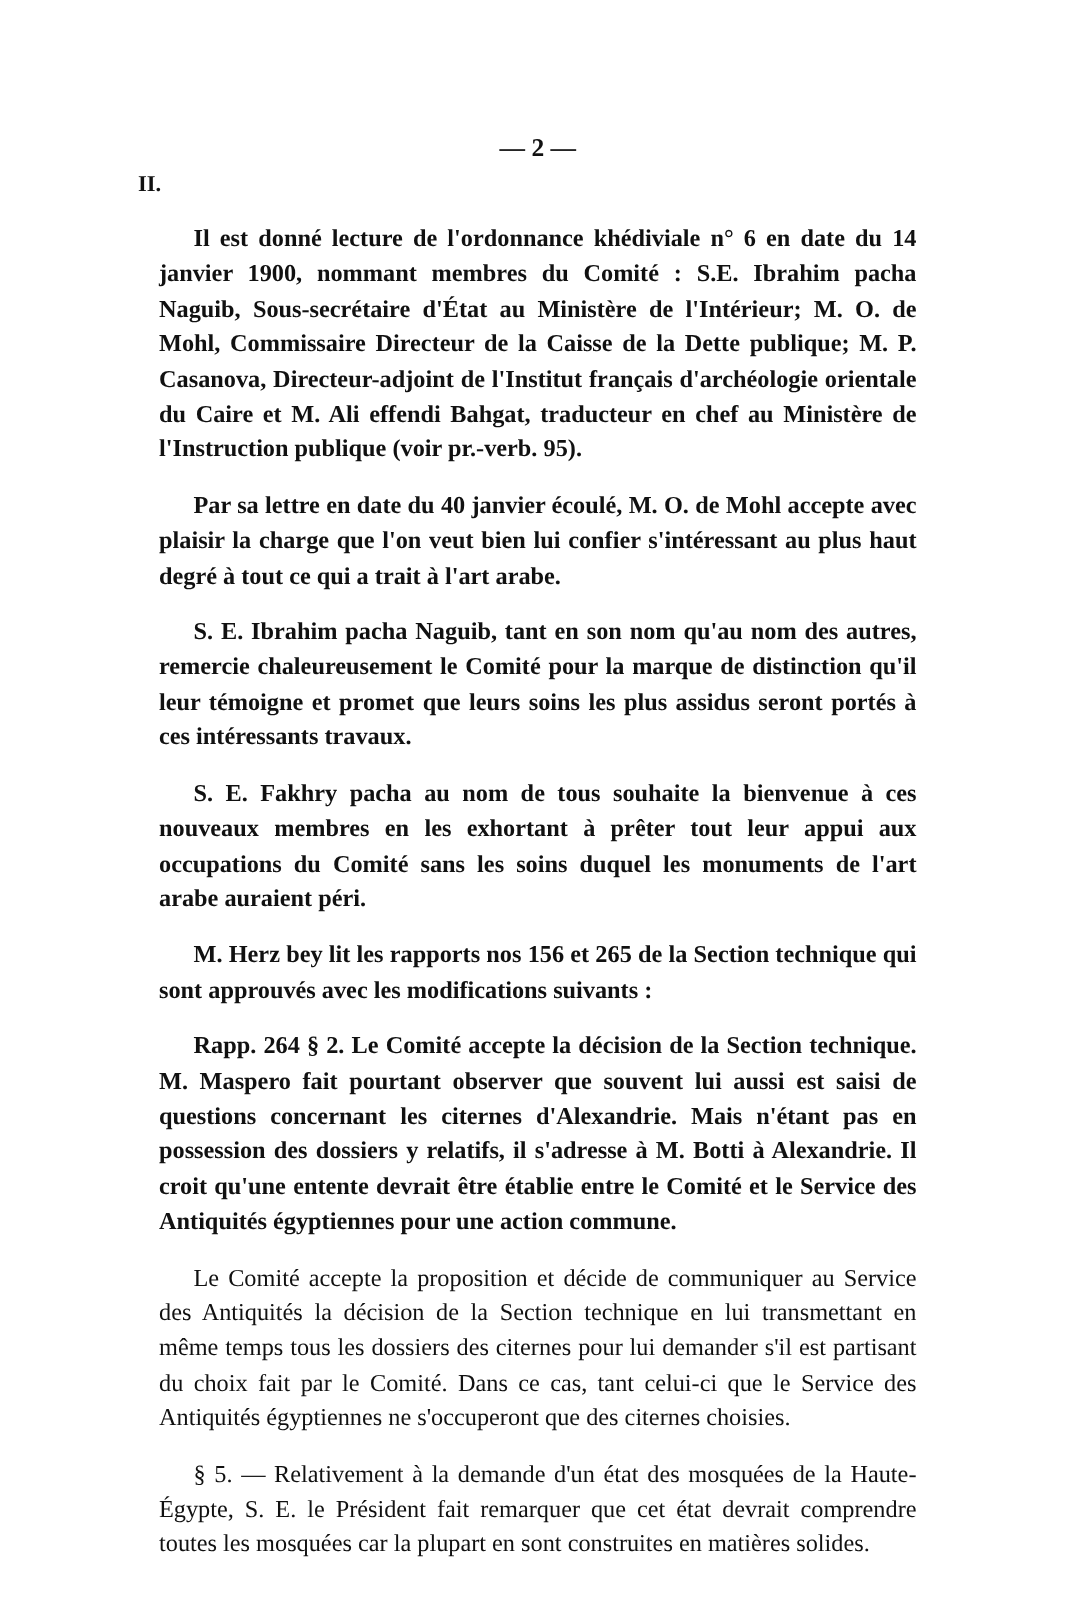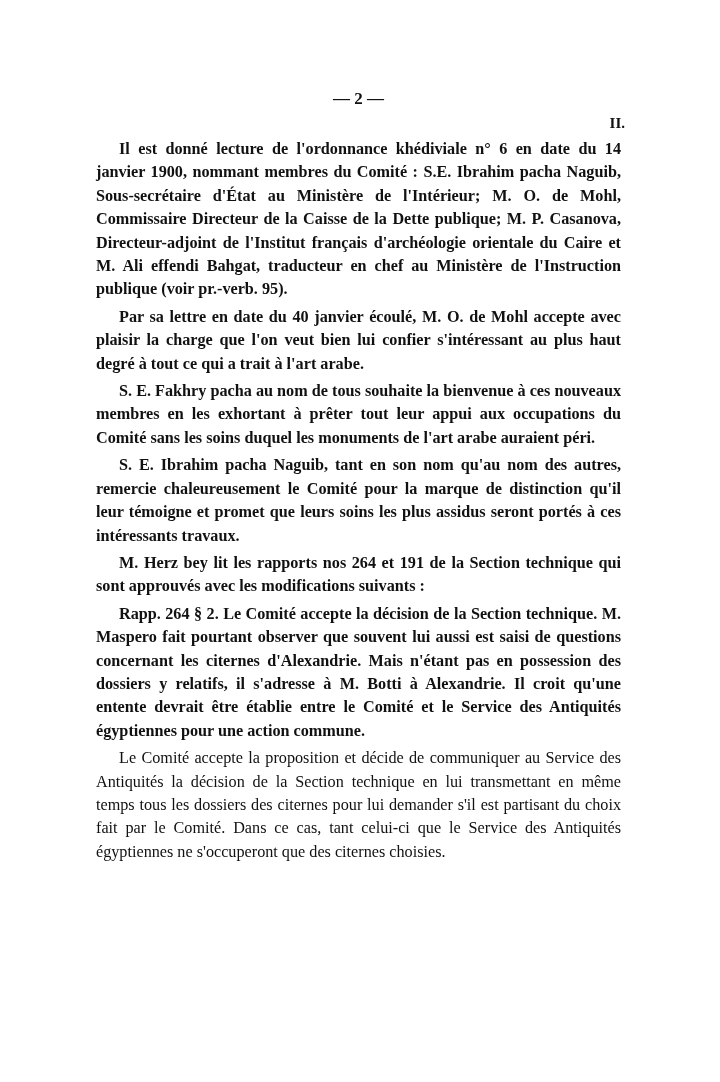--- a/index.html
+++ b/index.html
@@ -4,32 +4,33 @@
 <style>
   html, body { margin: 0; padding: 0; background: #ffffff; }
   body { width: 720px; height: 1082px; position: relative; overflow: hidden; }
   .page {
     position: absolute; left: 92px; top: 86px; width: 533px;
     font-family: "Liberation Serif", "DejaVu Serif", serif;
     color: #111; font-size: 16.2px; line-height: 23.4px;
     text-align: justify; font-weight: bold;
   }
   .folio { text-align: center; font-size: 17px; height: 26px; line-height: 26px; }
-  .section { text-align: right; font-size: 15px; height: 22px; line-height: 22px; }
-  .para { margin: 4px; text-indent: 23px; }
+  .section { text-align: left; font-size: 15px; height: 22px; line-height: 22px; }
+  .para { margin: 14px; text-indent: 23px; }
   .light { font-weight: normal; font-family: Liberation Serif, serif; }
 </style>
 </head>
 <body>
 
 <div class="page">
   <div class="folio">— 2 —</div>
 
   <div class="section">II.</div>
   <p class="para">Il est donné lecture de l'ordonnance khédiviale n° 6 en date du 14 janvier 1900, nommant membres du Comité : S.E. Ibrahim pacha Naguib, Sous-secrétaire d'État au Ministère de l'Intérieur; M. O. de Mohl, Commissaire Directeur de la Caisse de la Dette publique; M. P. Casanova, Directeur-adjoint de l'Institut français d'archéologie orientale du Caire et M. Ali effendi Bahgat, traducteur en chef au Ministère de l'Instruction publique (voir pr.-verb. 95).</p>
   <p class="para">Par sa lettre en date du 40 janvier écoulé, M. O. de Mohl accepte avec plaisir la charge que l'on veut bien lui confier s'intéressant au plus haut degré à tout ce qui a trait à l'art arabe.</p>
+  <p class="para">S. E. Ibrahim pacha Naguib, tant en son nom qu'au nom des autres, remercie chaleureusement le Comité pour la marque de distinction qu'il leur témoigne et promet que leurs soins les plus assidus seront portés à ces intéressants travaux.</p>
   <p class="para">S. E. Fakhry pacha au nom de tous souhaite la bienvenue à ces nouveaux membres en les exhortant à prêter tout leur appui aux occupations du Comité sans les soins duquel les monuments de l'art arabe auraient péri.</p>
-  <p class="para">S. E. Ibrahim pacha Naguib, tant en son nom qu'au nom des autres, remercie chaleureusement le Comité pour la marque de distinction qu'il leur témoigne et promet que leurs soins les plus assidus seront portés à ces intéressants travaux.</p>
 
-  <p class="para">M. Herz bey lit les rapports nos 264 et 191 de la Section technique qui sont approuvés avec les modifications suivants :</p>
+  <p class="para">M. Herz bey lit les rapports nos 156 et 265 de la Section technique qui sont approuvés avec les modifications suivants :</p>
   <p class="para">Rapp. 264 § 2. Le Comité accepte la décision de la Section technique. M. Maspero fait pourtant observer que souvent lui aussi est saisi de questions concernant les citernes d'Alexandrie. Mais n'étant pas en possession des dossiers y relatifs, il s'adresse à M. Botti à Alexandrie. Il croit qu'une entente devrait être établie entre le Comité et le Service des Antiquités égyptiennes pour une action commune.</p>
   <p class="para light">Le Comité accepte la proposition et décide de communiquer au Service des Antiquités la décision de la Section technique en lui transmettant en même temps tous les dossiers des citernes pour lui demander s'il est partisant du choix fait par le Comité. Dans ce cas, tant celui-ci que le Service des Antiquités égyptiennes ne s'occuperont que des citernes choisies.</p>
+  <p class="para light">§ 5. — Relativement à la demande d'un état des mosquées de la Haute-Égypte, S. E. le Président fait remarquer que cet état devrait comprendre toutes les mosquées car la plupart en sont construites en matières solides.</p>
 </div>
 
 </body></html>

